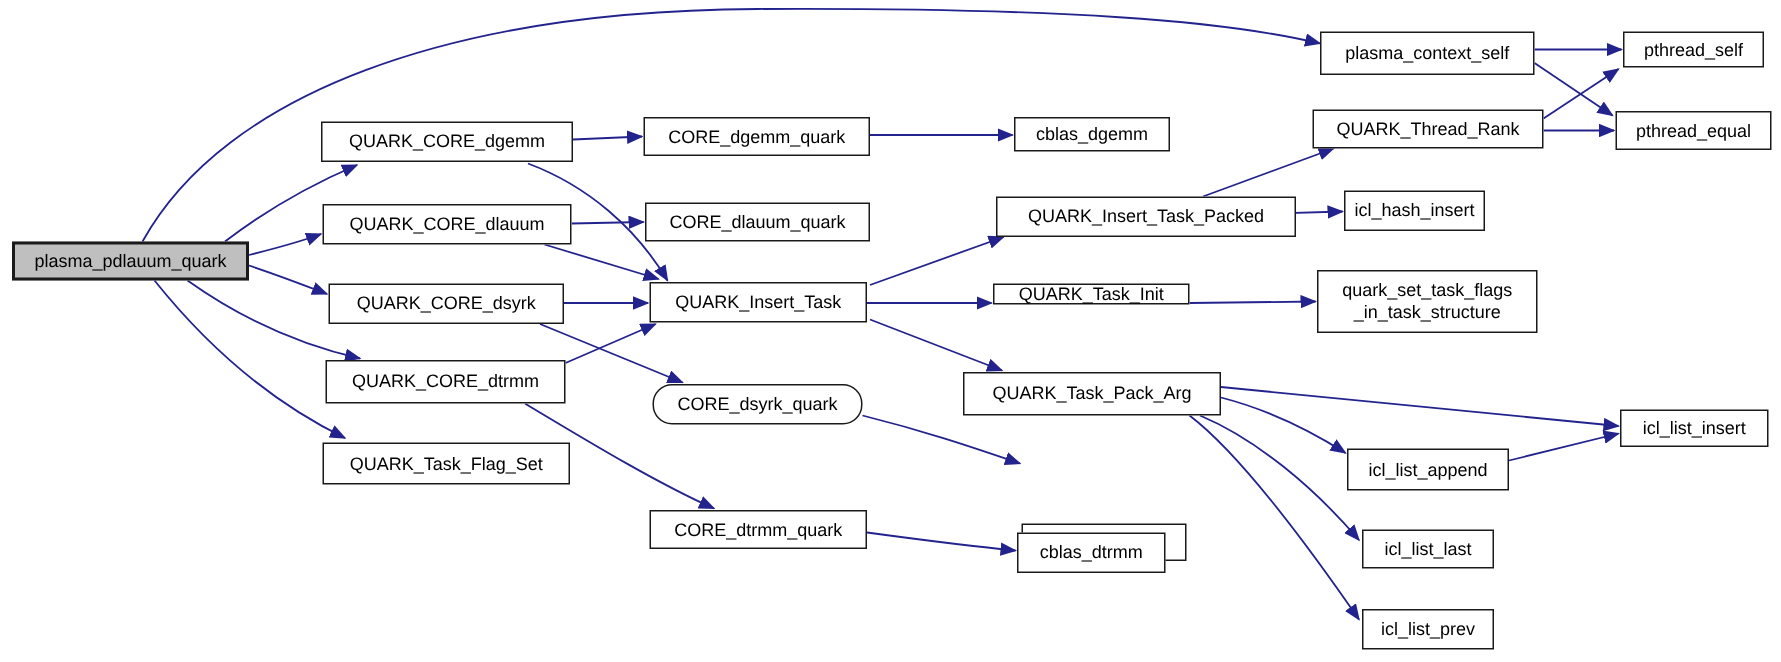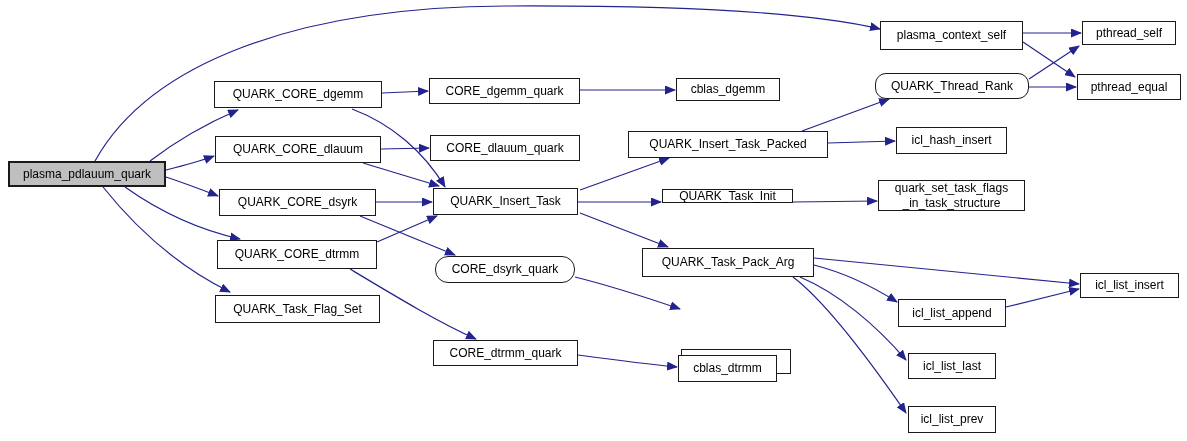--- a/index.html
+++ b/index.html
@@ -92,30 +92,30 @@
       <div class="node" style="left: 215px; top: 136px; width: 166px; height: 27px;">QUARK_CORE_dlauum</div>
       <div class="node" style="left: 219px; top: 189px; width: 157px; height: 27px;">QUARK_CORE_dsyrk</div>
       <div class="node" style="left: 217px; top: 240px; width: 160px; height: 29px;">QUARK_CORE_dtrmm</div>
       <div class="node" style="left: 215px; top: 295px; width: 165px; height: 28px;">QUARK_Task_Flag_Set</div>
       <div class="node" style="left: 429px; top: 78px; width: 151px; height: 26px;">CORE_dgemm_quark</div>
       <div class="node" style="left: 430px; top: 135px; width: 150px; height: 26px;">CORE_dlauum_quark</div>
       <div class="node" style="left: 433px; top: 188px; width: 145px; height: 27px;">QUARK_Insert_Task</div>
       <div class="node" style="left: 435px; top: 256px; width: 140px; height: 27px; border-radius: 13px;">CORE_dsyrk_quark</div>
       <div class="node" style="left: 433px; top: 340px; width: 145px; height: 26px;">CORE_dtrmm_quark</div>
       <div class="node" style="left: 676px; top: 78px; width: 104px; height: 23px;">cblas_dgemm</div>
-      <div class="node" style="left: 628px; top: 131px; width: 200px; height: 27px;">QUARK_Insert_Task_Packed</div>
+      <div class="node" style="left: 664px; top: 131px; width: 200px; height: 27px;">QUARK_Insert_Task_Packed</div>
       <div class="node" style="left: 662px; top: 189px; width: 131px; height: 14px;">QUARK_Task_Init</div>
       <div class="node" style="left: 642px; top: 248px; width: 172px; height: 29px;">QUARK_Task_Pack_Arg</div>
       <div class="node" style="left: 681px; top: 303px; width: 110px; height: 25px; margin-top: 46px;">cblas_dsyrk</div>
       <div class="node" style="left: 678px; top: 355px; width: 99px; height: 27px;">cblas_dtrmm</div>
       <div class="node" style="left: 880px; top: 21px; width: 143px; height: 29px;">plasma_context_self</div>
       <div class="node" style="left: 1082px; top: 21px; width: 94px; height: 24px;">pthread_self</div>
-      <div class="node" style="left: 875px; top: 73px; width: 154px; height: 26px; border-radius: 11px;">QUARK_Thread_Rank</div>
+      <div class="node" style="left: 875px; top: 73px; width: 154px; height: 26px;">QUARK_Thread_Rank</div>
       <div class="node" style="left: 1077px; top: 74px; width: 104px; height: 26px;">pthread_equal</div>
-      <div class="node" style="left: 896px; top: 127px; width: 111px; height: 27px;">icl_hash_insert</div>
-      <div class="node" style="left: 878px; top: 180px; width: 147px; height: 31px;">quark_set_task_flags
+      <div class="node" style="left: 896px; top: 127px; width: 94px; height: 27px;">icl_hash_insert</div>
+      <div class="node" style="left: 878px; top: 180px; width: 147px; height: 42px;">quark_set_task_flags
 _in_task_structure</div>
       <div class="node" style="left: 1080px; top: 273px; width: 99px; height: 25px;">icl_list_insert</div>
       <div class="node" style="left: 898px; top: 299px; width: 108px; height: 28px;">icl_list_append</div>
       <div class="node" style="left: 908px; top: 353px; width: 88px; height: 26px;">icl_list_last</div>
       <div class="node" style="left: 908px; top: 406px; width: 88px; height: 27px;">icl_list_prev</div>
     </div>
 </div>
 
 </body></html>

